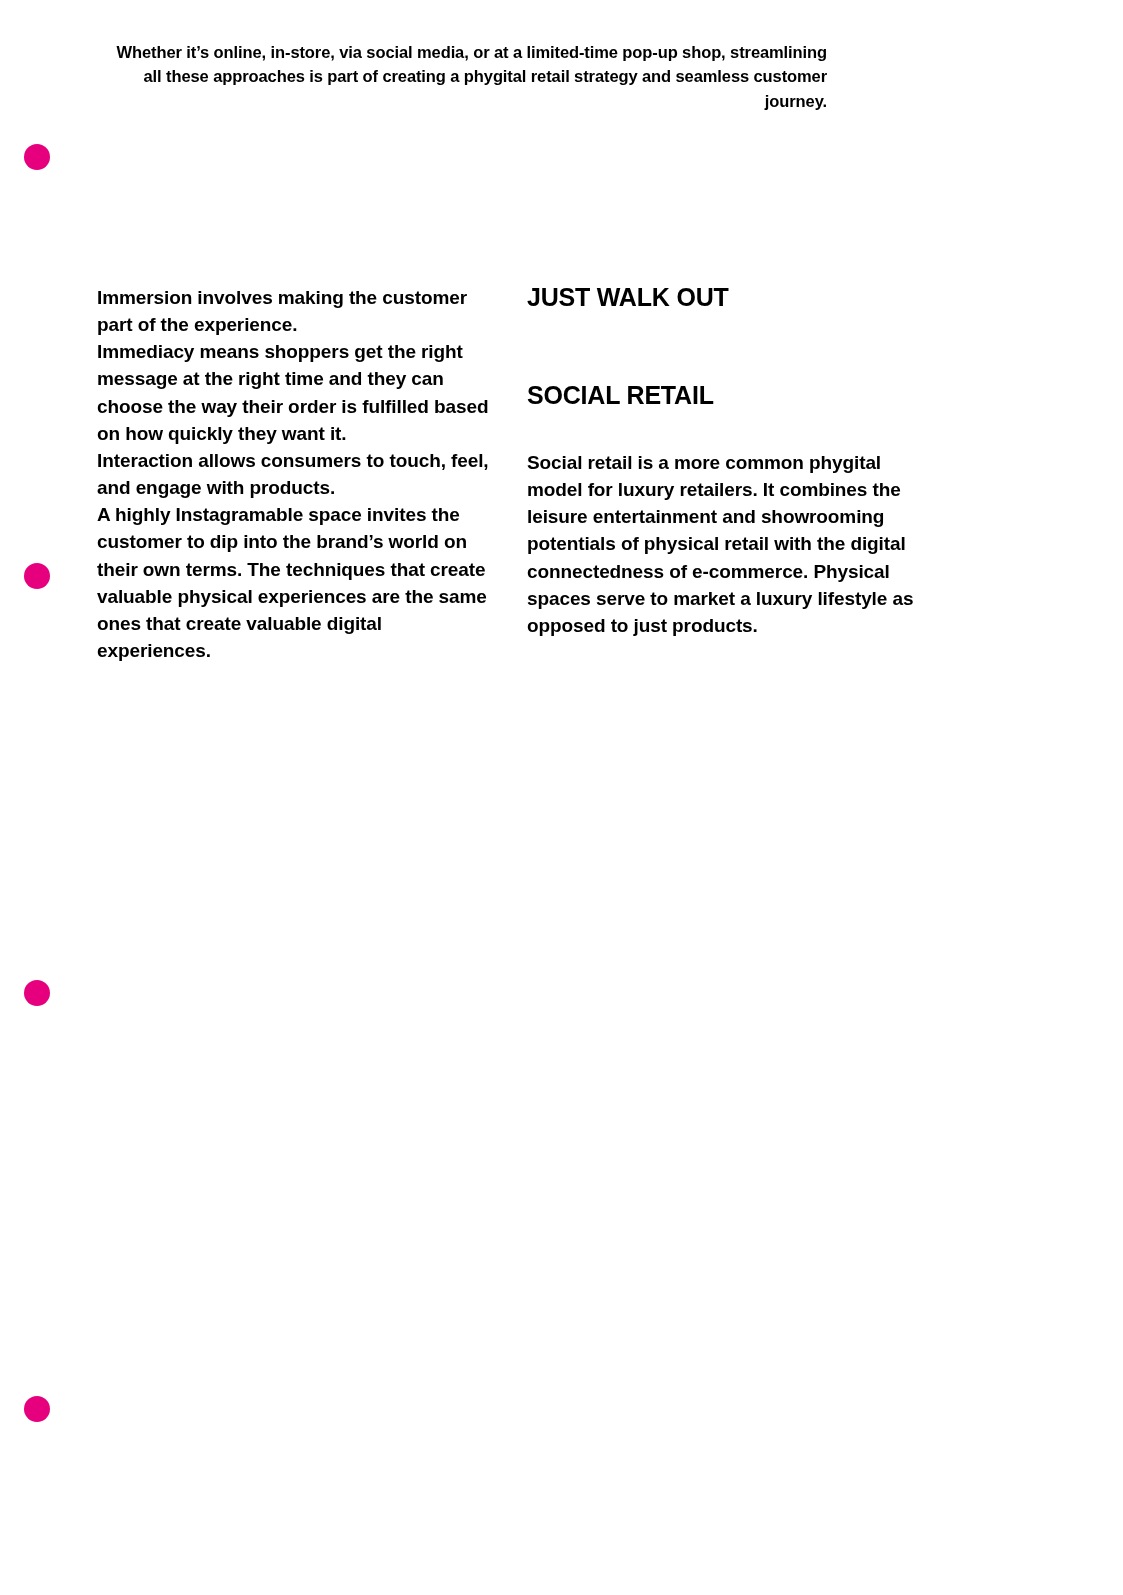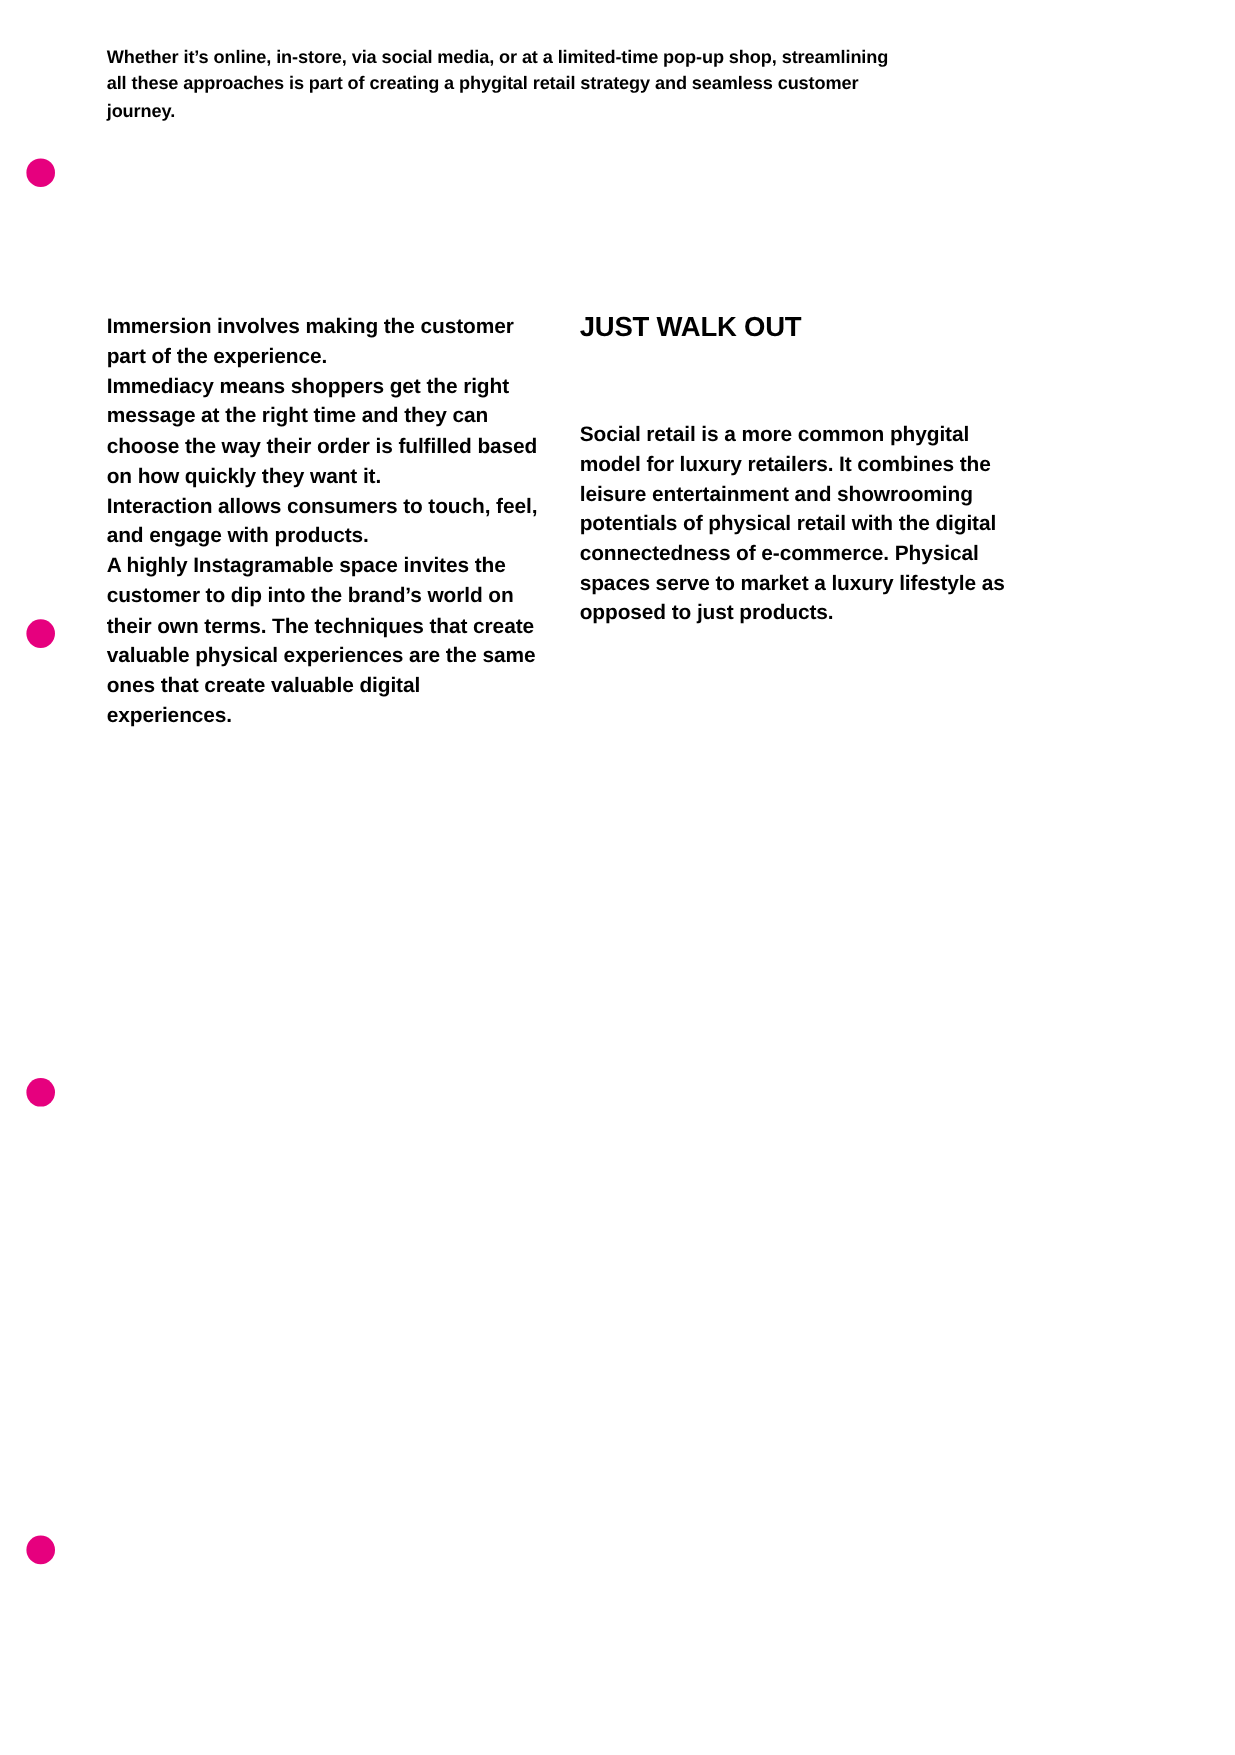--- a/index.html
+++ b/index.html
@@ -40,21 +40,21 @@
     top: 40px;
     width: 730px;
   }
   .intro p {
     margin: 0 0 30px 0;
     font-size: 16.5px;
     line-height: 1.47;
     font-weight: bold;
     letter-spacing: -0.1px;
   }
-  .intro p:last-child { margin-bottom: 0; }
+  .intro p:last-child { margin-bottom: 0; text-align: right; }
 
   .columns {
     position: absolute;
     left: 97px;
     top: 284px;
     width: 820px;
   }
   .col {
     position: absolute;
     top: 0;
@@ -129,20 +129,21 @@
 Interaction allows consumers to touch, feel, and engage with products.
 A highly Instagramable space invites the customer to dip into the brand’s world on their own terms. The techniques that create valuable physical experiences are the same ones that create valuable digital experiences.</p>
       </div>
     </div>
 
     <div class="col col-right">
       <div class="block">
         <h2 class="section-title">JUST WALK OUT</h2>
       </div>
       <div class="block block-2">
+        <h2 class="section-title">SOCIAL RETAIL</h2>
         <p class="body-text">Social retail is a more common phygital model for luxury retailers. It combines the leisure entertainment and showrooming potentials of physical retail with the digital connectedness of e-commerce. Physical spaces serve to market a luxury lifestyle as opposed to just products.</p>
       </div>
     </div>
 
   </div>
 
 
 </div>
 
 </body></html>

